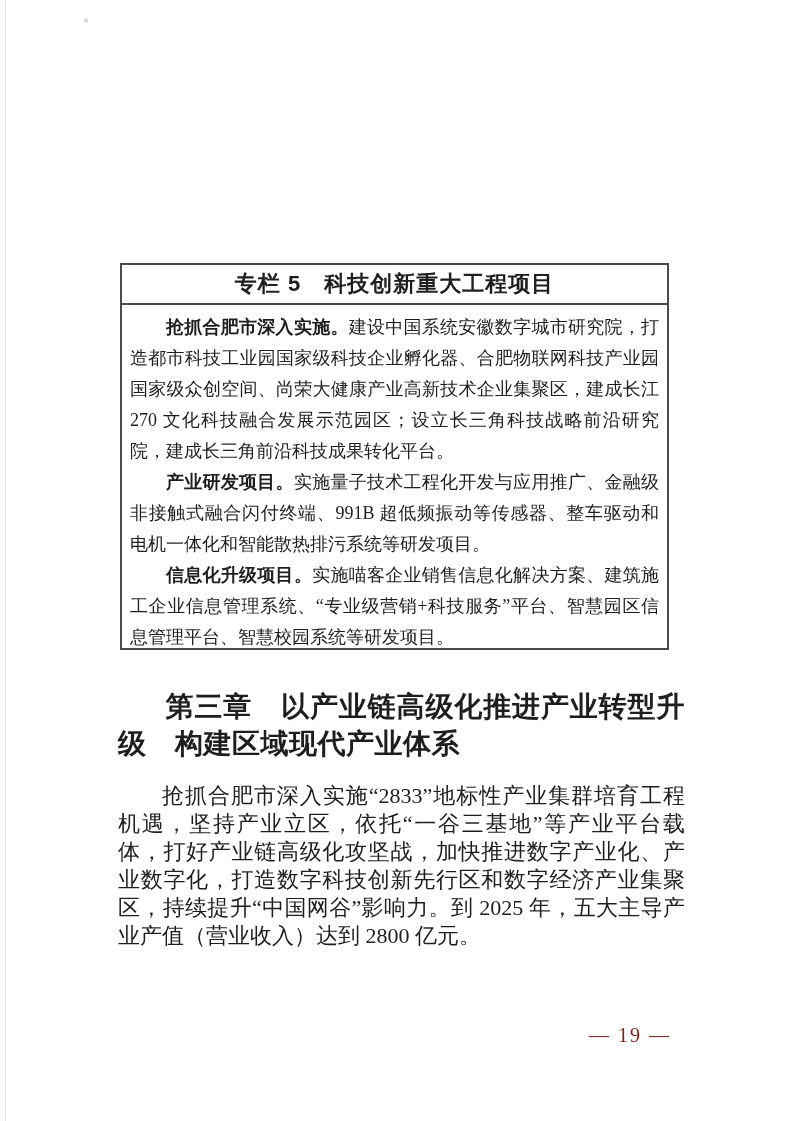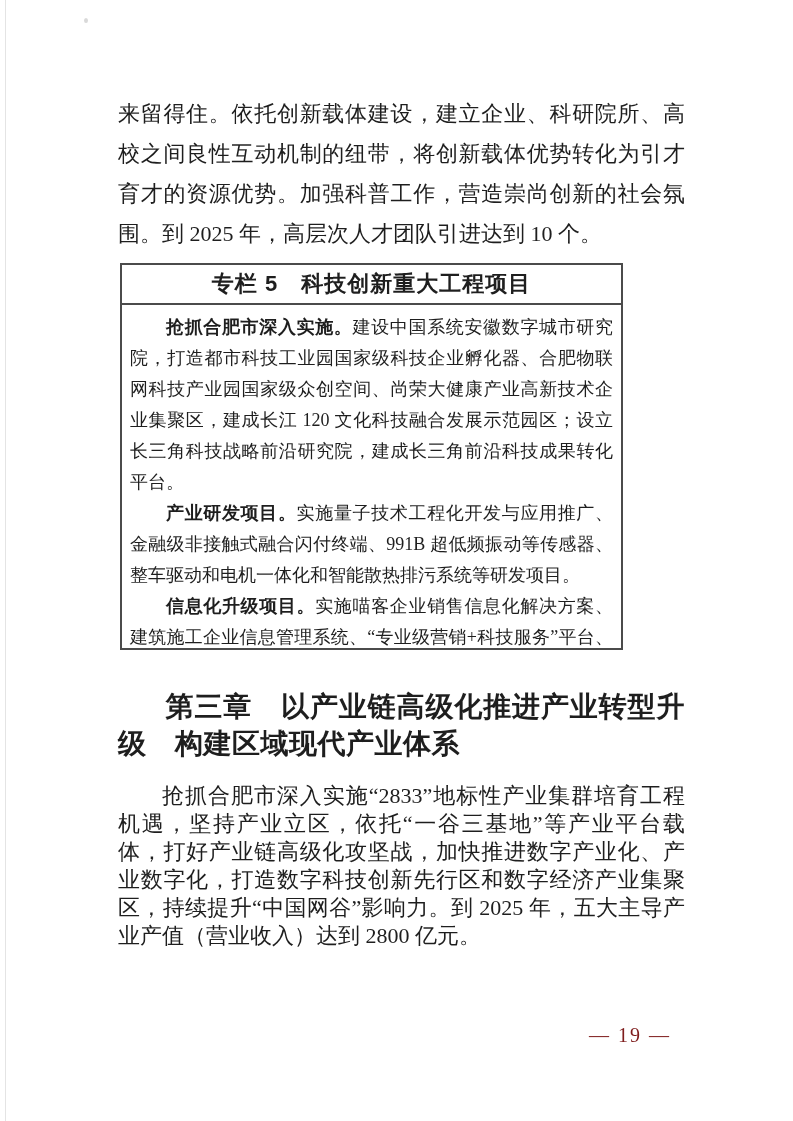--- a/index.html
+++ b/index.html
@@ -13,21 +13,21 @@
   .page{position:absolute;inset:0;background:#ffffff;}
   .scan-edge{position:absolute;left:5px;top:0;width:1px;height:1121px;background:#e4e4e4;}
   .scan-dot{position:absolute;left:84px;top:18px;width:4px;height:5px;background:#d9d9d9;border-radius:50%;}
 
   .intro{
     position:absolute;left:118px;top:94px;width:567px;
     font-size:22px;line-height:40px;text-align:justify;
   }
 
   .project-box{
-    position:absolute;left:120px;top:263px;width:503px;height:387px;
+    position:absolute;left:120px;top:263px;width:549px;height:387px;
     border:2px solid var(--border,#4b4b4b);box-sizing:border-box;
     background:#ffffff;overflow:hidden;
   }
   .box-title{
     height:40px;box-sizing:border-box;
     border-bottom:2px solid var(--border,#4b4b4b);
     display:flex;align-items:center;justify-content:center;
     font-family:"Liberation Sans","DejaVu Sans",sans-serif;
     font-weight:700;font-size:22px;letter-spacing:1px;
   }
@@ -55,26 +55,25 @@
     font-size:20px;letter-spacing:2px;color:#7f1d1d;
   }
 </style>
 </head>
 <body>
 
 <div class="page">
   <div class="scan-edge"></div>
   <div class="scan-dot"></div>
 
-  <p class="intro">来留得住。依托创新载体建设，建立企业、科研院所、高校之间良性互动机制的纽带，将创新载体优势转化为引才育才的资源优势。加强科普工作，营造崇尚创新的社会氛围。到 2025 年，高层次人才团队引进达到 10 个。</p>
 
   <section class="project-box">
     <header class="box-title">专栏 5　科技创新重大工程项目</header>
     <div class="box-content">
-      <p><span class="lead">抢抓合肥市深入实施。</span><span>建设中国系统安徽数字城市研究院，打造都市科技工业园国家级科技企业孵化器、合肥物联网科技产业园国家级众创空间、尚荣大健康产业高新技术企业集聚区，建成长江 120 文化科技融合发展示范园区；设立长三角科技战略前沿研究院，建成长三角前沿科技成果转化平台。</span></p>
+      <p><span class="lead">抢抓合肥市深入实施。</span><span>建设中国系统安徽数字城市研究院，打造都市科技工业园国家级科技企业孵化器、合肥物联网科技产业园国家级众创空间、尚荣大健康产业高新技术企业集聚区，建成长江 270 文化科技融合发展示范园区；设立长三角科技战略前沿研究院，建成长三角前沿科技成果转化平台。</span></p>
       <p><span class="lead">产业研发项目。</span><span>实施量子技术工程化开发与应用推广、金融级非接触式融合闪付终端、991B 超低频振动等传感器、整车驱动和电机一体化和智能散热排污系统等研发项目。</span></p>
       <p><span class="lead">信息化升级项目。</span><span>实施喵客企业销售信息化解决方案、建筑施工企业信息管理系统、“专业级营销+科技服务”平台、智慧园区信息管理平台、智慧校园系统等研发项目。</span></p>
     </div>
   </section>
 
   <h2 class="chapter">第三章　以产业链高级化推进产业转型升级　构建区域现代产业体系</h2>
 
   <p class="body2">抢抓合肥市深入实施“2833”地标性产业集群培育工程机遇，坚持产业立区，依托“一谷三基地”等产业平台载体，打好产业链高级化攻坚战，加快推进数字产业化、产业数字化，打造数字科技创新先行区和数字经济产业集聚区，持续提升“中国网谷”影响力。到 2025 年，五大主导产业产值（营业收入）达到 2800 亿元。</p>
 
   <div class="pagenum">— 19 —</div>

